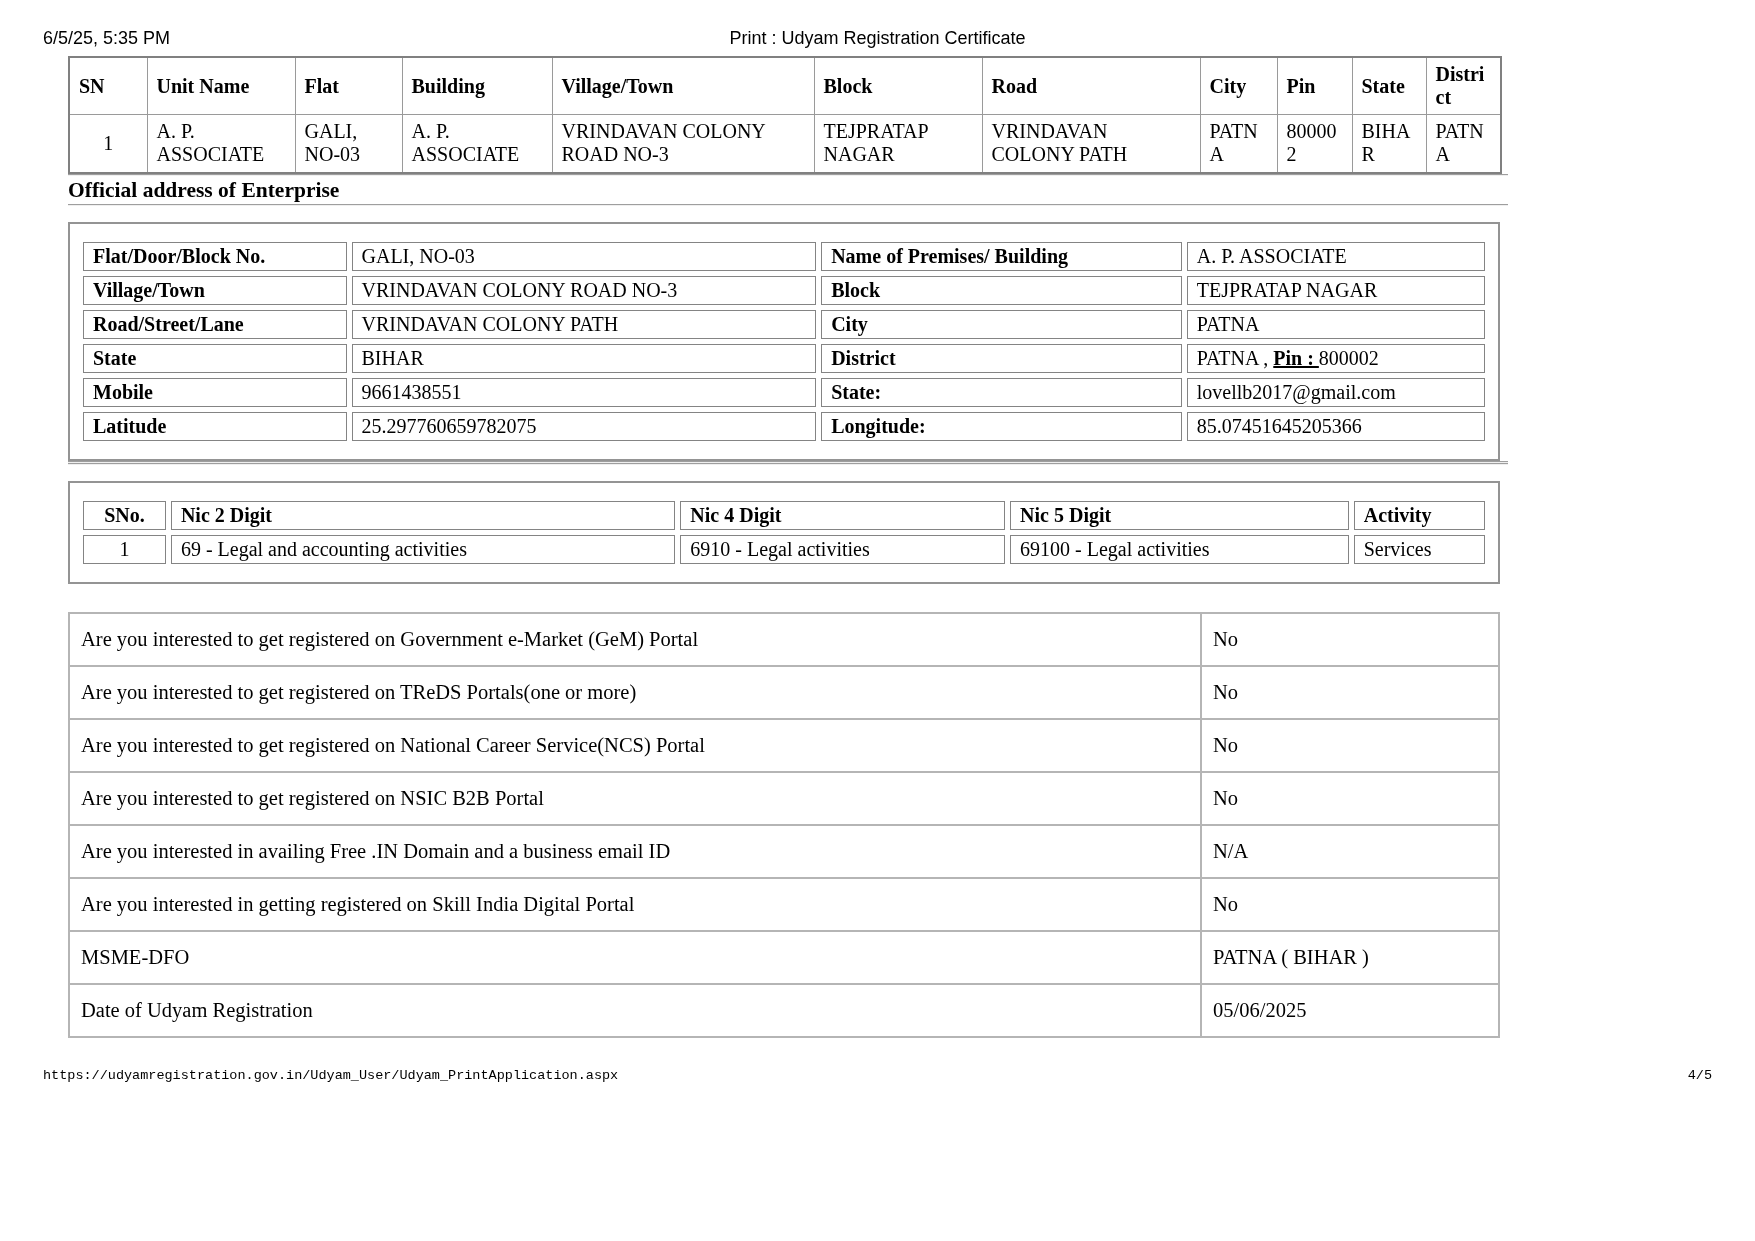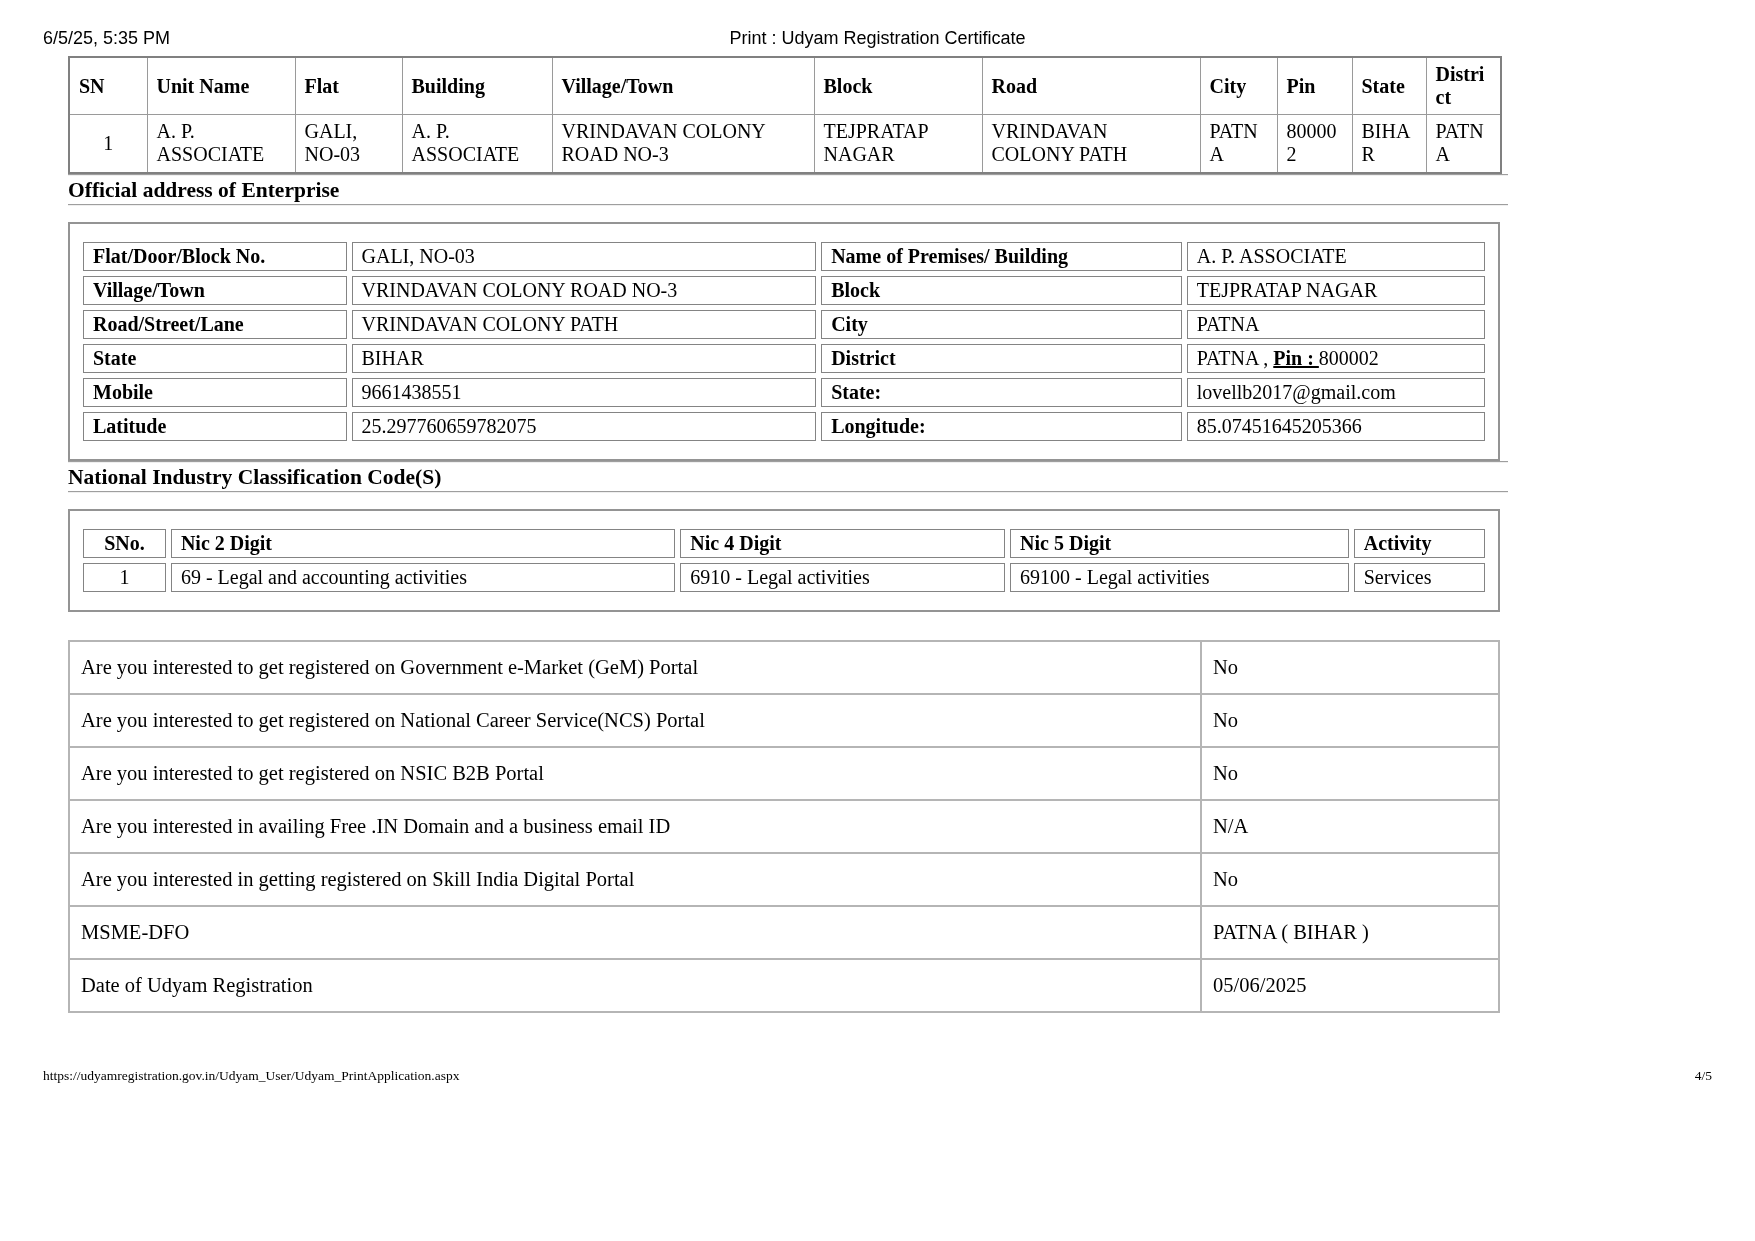--- a/index.html
+++ b/index.html
@@ -13,21 +13,21 @@
 
   
   .print-header {
     position: absolute; top: 28px; left: 43px; right: 43px; height: 18px;
     font-family: "Liberation Sans", sans-serif; font-size: 18px;
   }
   .print-header .dt { position: absolute; left: 0; top: 0; }
   .print-header .title { position: absolute; left: 0; right: 0; top: 0; text-align: center; }
   .print-footer {
     position: absolute; left: 43px; right: 43px; top: 1068px; height: 18px;
-    font-family: Liberation Serif, serif; font-size: 13.5px;
+    font-family: Liberation Mono, monospace; font-size: 13.5px;
   }
   .print-footer .url { position: absolute; left: 0; top: 0; }
   .print-footer .pg { position: absolute; right: 0; top: 0; }
 
   .content { position: absolute; left: 68px; top: 56px; width: 1440px; }
 
   
   table.unit-table { width: 1432px; border-collapse: collapse; border: 2px solid #808080; table-layout: fixed; }
   .unit-table th, .unit-table td {
     border: 1px solid #9a9a9a; padding: 5px 9px;
@@ -174,21 +174,20 @@
             <td class="lbl">Latitude</td>
             <td>25.297760659782075</td>
             <td class="lbl">Longitude:</td>
             <td>85.07451645205366</td>
           </tr>
         </tbody>
     </table>
   </div>
 
   <hr class="rule mt10">
-  <h2 class="section mt12">National Industry Classification Code(S)</h2>
   <hr class="rule mt12">
 
   <div class="boxed mt16">
     <table class="inner-table">
       <colgroup>
         <col style="width:6%">
           <col style="width:36.5%">
           <col style="width:23.5%">
           <col style="width:24.5%">
           <col style="width:9.5%">
@@ -218,20 +217,24 @@
     <colgroup>
       <col style="width:1132px">
         <col style="width:298px">
     </colgroup>
     <tbody>
         <tr>
           <td>Are you interested to get registered on Government e-Market (GeM) Portal</td>
           <td>No</td>
         </tr>
         <tr>
+          <td>Are you interested to get registered on TReDS Portals(one or more)</td>
+          <td>No</td>
+        </tr>
+        <tr>
           <td>Are you interested to get registered on National Career Service(NCS) Portal</td>
           <td>No</td>
         </tr>
         <tr>
           <td>Are you interested to get registered on NSIC B2B Portal</td>
           <td>No</td>
         </tr>
         <tr>
           <td>Are you interested in availing Free .IN Domain and a business email ID</td>
           <td>N/A</td>

